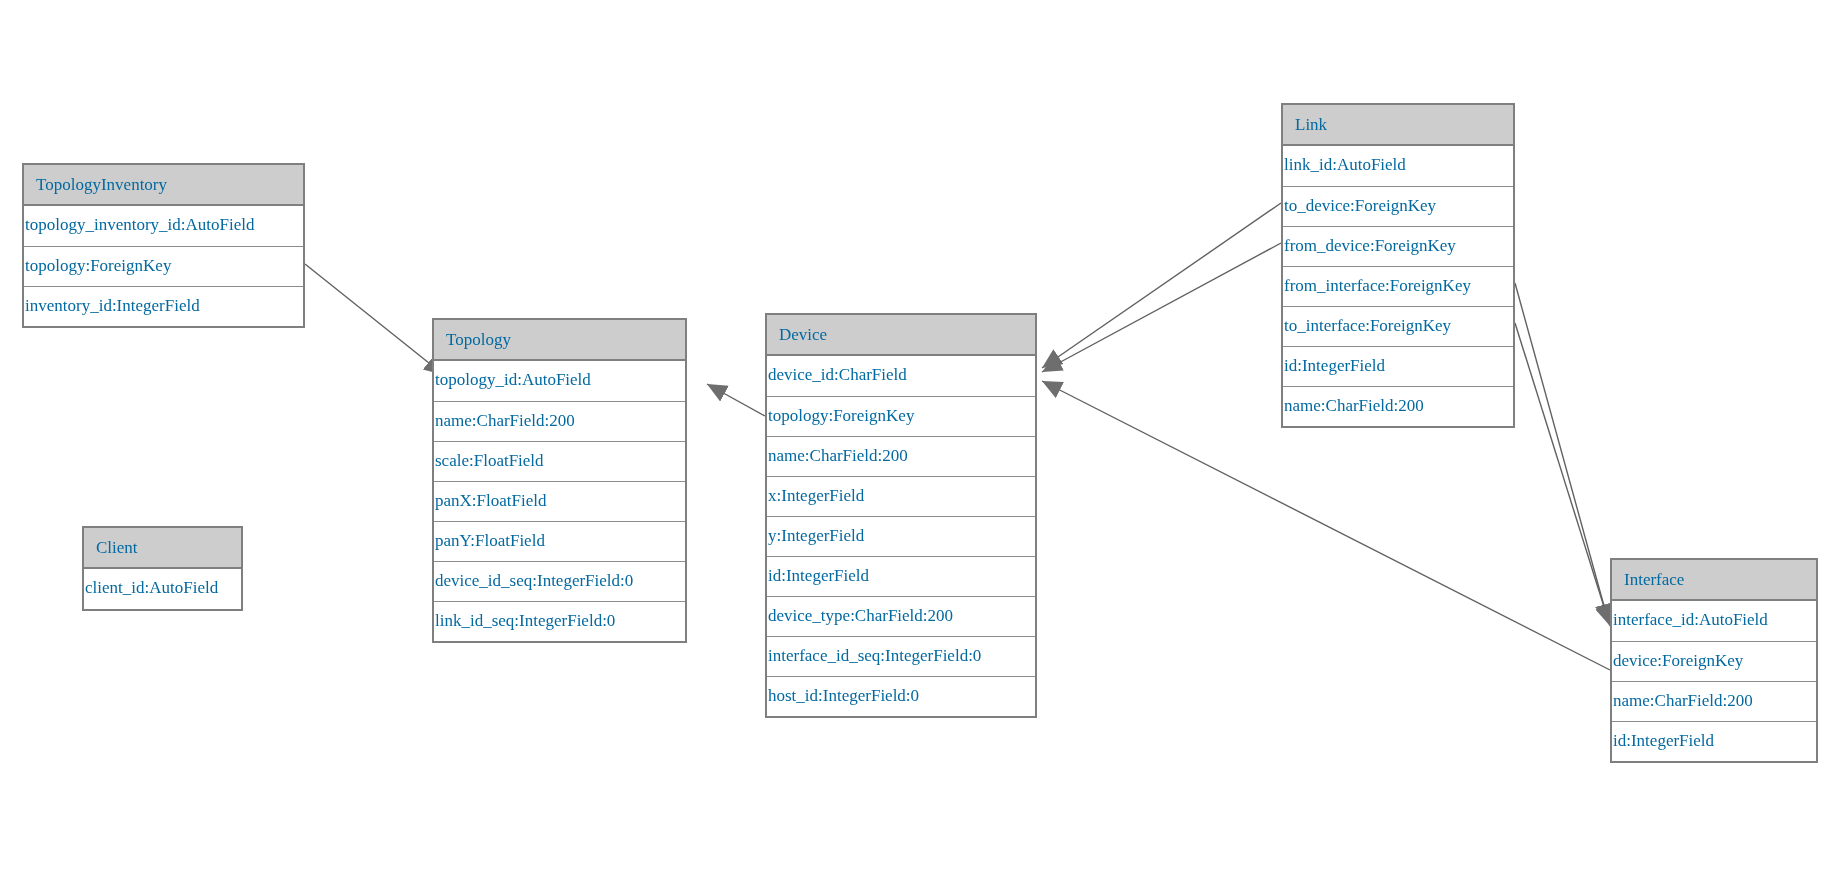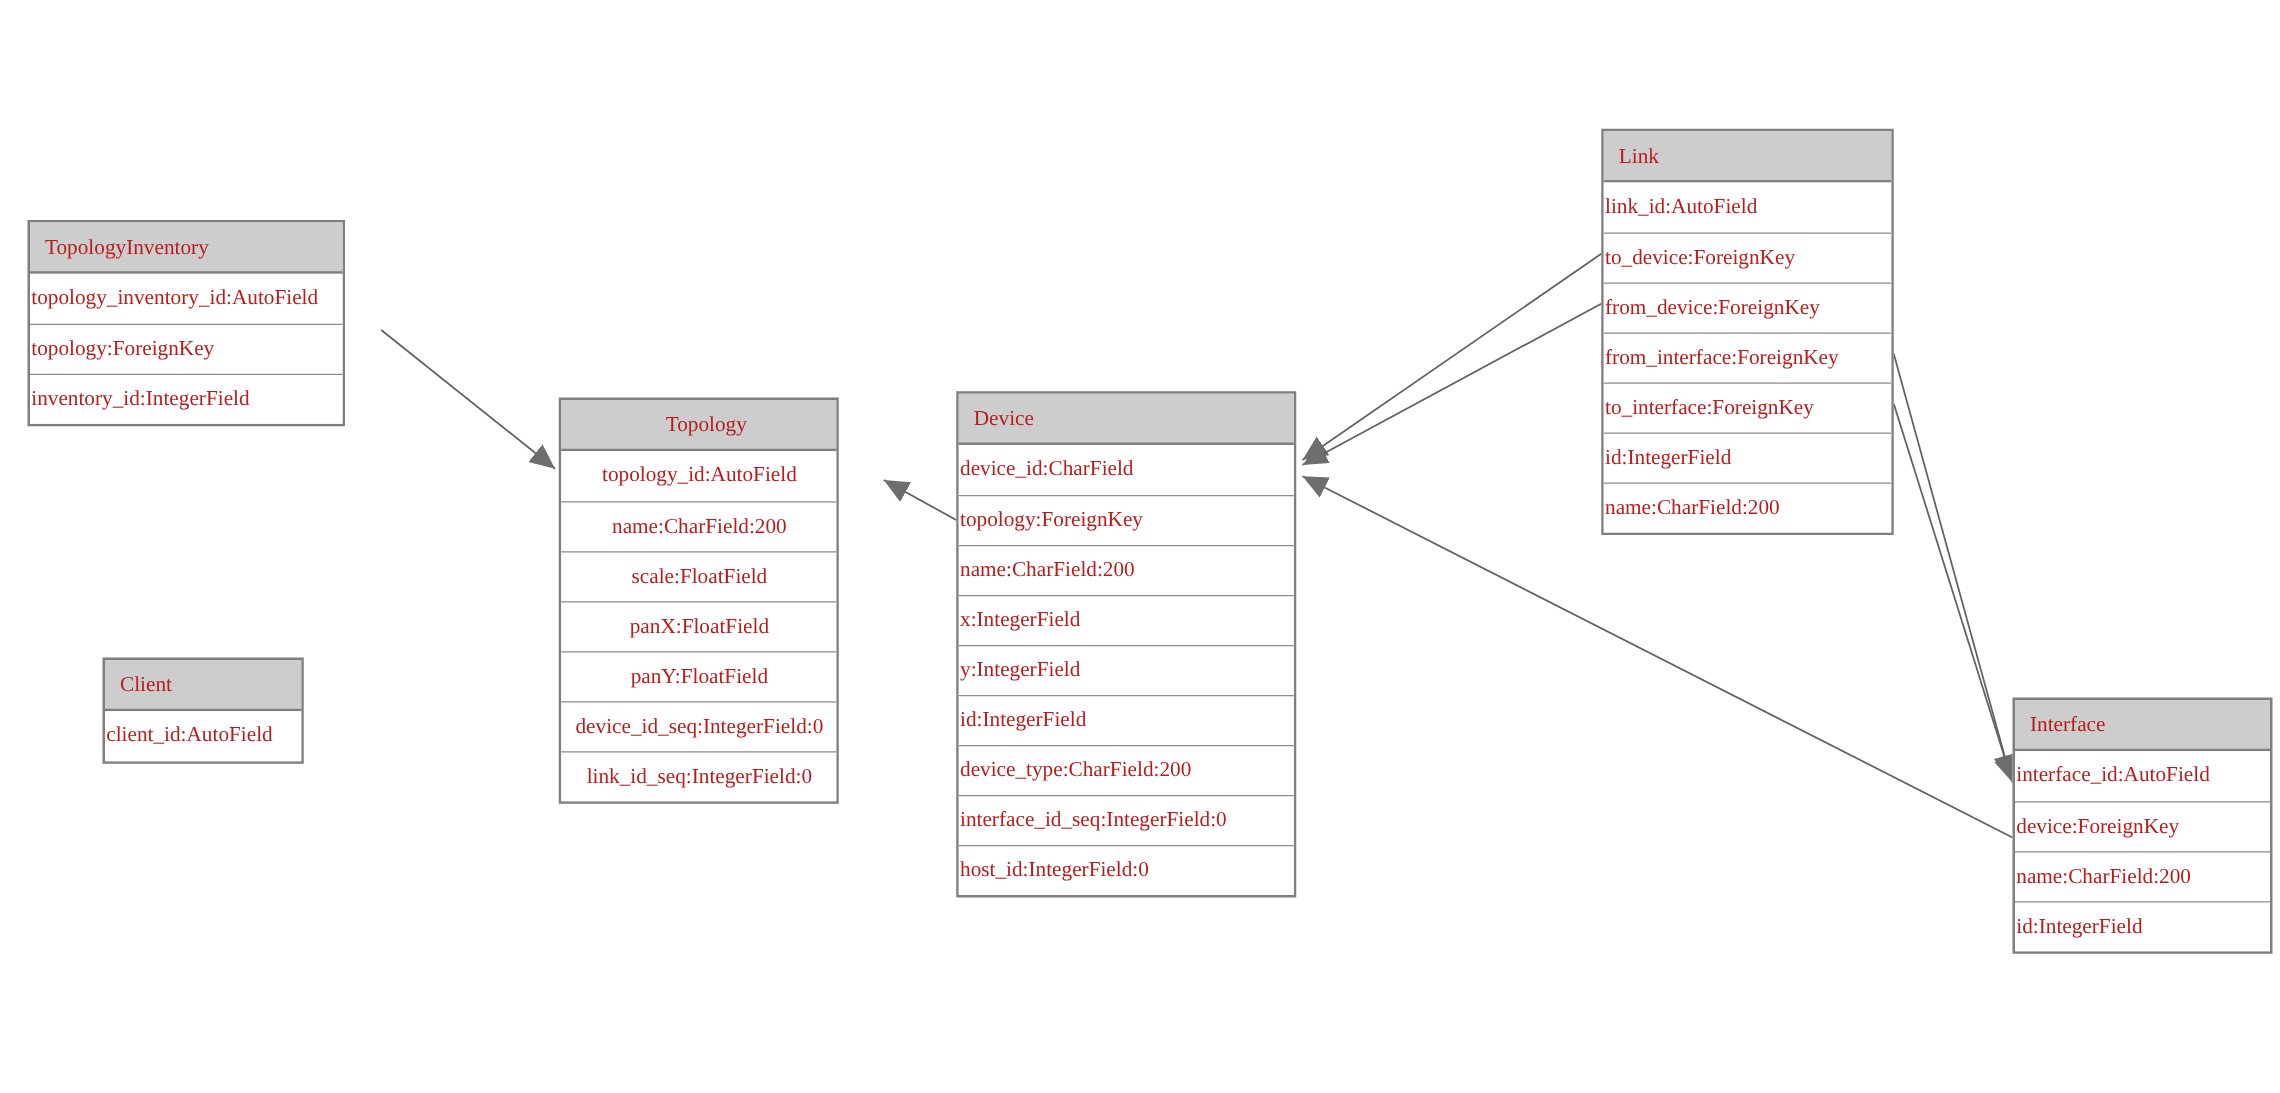--- a/index.html
+++ b/index.html
@@ -21,21 +21,21 @@
     top: 0;
     width: 1824px;
     height: 874px;
     pointer-events: none;
   }
   .entity {
     position: absolute;
     box-sizing: border-box;
     border: 2px solid #7f7f7f;
     background: #ffffff;
-    color: #b91c1c;
+    color: #0369a1;
     font-size: 17px;
   }
   .ehead {
     box-sizing: border-box;
     height: 41px;
     line-height: 39px;
     padding-left: 12px;
     background: #cdcdcd;
     border-bottom: 2px solid #7f7f7f;
     white-space: nowrap;
@@ -73,30 +73,30 @@
     </defs>
     <path class="wire" marker-end="url(#arrow)" d="M305,264 L444,375"></path>
     <path class="wire" marker-end="url(#arrow)" d="M765,416 L707,384"></path>
     <path class="wire" marker-end="url(#arrow)" d="M1281,203 L1042,368"></path>
     <path class="wire" marker-end="url(#arrow)" d="M1281,243 L1042,372"></path>
     <path class="wire" marker-end="url(#arrow)" d="M1515,283 L1609,624"></path>
     <path class="wire" marker-end="url(#arrow)" d="M1515,323 L1610,626"></path>
     <path class="wire" marker-end="url(#arrow)" d="M1610,670 L1042,381"></path>
   </svg>
 
-  <div class="entity" style="left:22px; top:163px; width:254px;margin-top:13px;">
+  <div class="entity" style="left:22px; top:163px; width:283px;">
     <div class="ehead">TopologyInventory</div>
     <div class="erows">
         <div class="erow">topology_inventory_id:AutoField</div>
         <div class="erow">topology:ForeignKey</div>
         <div class="erow">inventory_id:IntegerField</div>
       </div>
   </div>
 
-  <div class="entity" style="left:447px; top:318px; width:224px;text-align:center;">
+  <div class="entity" style="left:432px; top:318px; width:255px;">
     <div class="ehead">Topology</div>
     <div class="erows">
         <div class="erow">topology_id:AutoField</div>
         <div class="erow">name:CharField:200</div>
         <div class="erow">scale:FloatField</div>
         <div class="erow">panX:FloatField</div>
         <div class="erow">panY:FloatField</div>
         <div class="erow">device_id_seq:IntegerField:0</div>
         <div class="erow">link_id_seq:IntegerField:0</div>
       </div>

